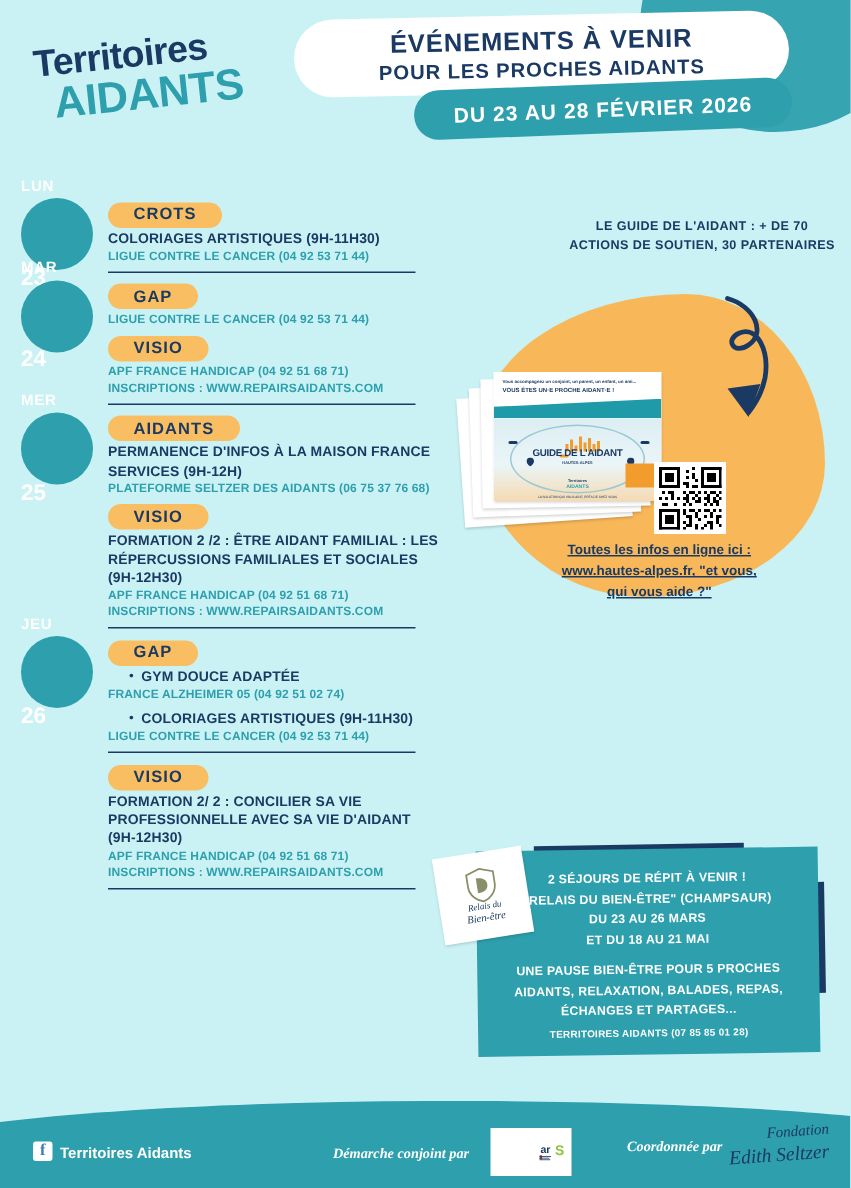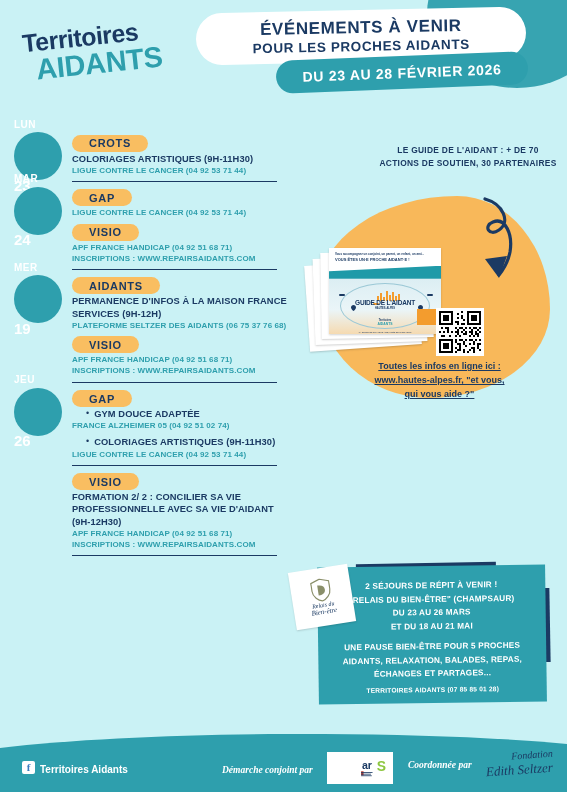--- a/index.html
+++ b/index.html
@@ -181,25 +181,25 @@
   .fb-label{
     position:absolute; left:40px; bottom:17px; font-size:10px;
     font-weight:bold; color:#fff;
   }
   .dem{
     position:absolute; left:222px; bottom:17px; font-size:9.5px;
     font-weight:bold; font-style:italic; color:#fff;
     font-family:"Liberation Serif",serif;
   }
   .ars{
-    position:absolute; left:327px; bottom:8px; width:66px; height:32px;
+    position:absolute; left:327px; bottom:8px; width:54px; height:32px;
     background:#fff; display:flex; align-items:center; justify-content:center;padding-left:30px;
   }
   .coord{
-    position:absolute; left:408px; bottom:22px; font-size:9.5px;
+    position:absolute; left:418px; bottom:22px; font-size:9.5px;
     font-weight:bold; font-style:italic; color:#fff;
     font-family:"Liberation Serif",serif;
   }
   .fond{
     position:absolute; right:14px; bottom:14px; text-align:right;
     color:#1B3A63; font-family:"Liberation Serif",serif; font-style:italic;
   }
   .fond .f1{ font-size:10px; display:block; transform:rotate(-4deg);}
   .fond .f2{ font-size:13px; display:block; transform:rotate(-4deg); margin-top:1px;}
 </style>
@@ -248,28 +248,29 @@
         <div class="blk"><div class="tag">VISIO</div><div>
             <div class="ev-sub">APF FRANCE HANDICAP  (04 92 51 68 71)</div>
             <div class="ev-sub">INSCRIPTIONS : WWW.REPAIRSAIDANTS.COM</div>
           </div></div>
         <hr class="sep">
       </div>
     </div>
     <div class="day-row">
       <div class="circle">
         <span class="dow">MER</span>
-        <span class="num">19</span>
+        <span class="num">25</span>
       </div>
       <div class="day-body">
         <div class="blk"><div class="tag">AIDANTS</div><div>
             <div class="ev-title">PERMANENCE D'INFOS À LA MAISON FRANCE SERVICES (9H-12H)</div>
             <div class="ev-sub">PLATEFORME SELTZER DES AIDANTS (06 75 37 76 68)</div>
           </div></div>
         <div class="blk"><div class="tag">VISIO</div><div>
+            <div class="ev-title">FORMATION 2 /2 : ÊTRE AIDANT FAMILIAL : LES RÉPERCUSSIONS FAMILIALES ET SOCIALES (9H-12H30)</div>
             <div class="ev-sub">APF FRANCE HANDICAP  (04 92 51 68 71)</div>
             <div class="ev-sub">INSCRIPTIONS : WWW.REPAIRSAIDANTS.COM</div>
           </div></div>
         <hr class="sep">
       </div>
     </div>
     <div class="day-row">
       <div class="circle">
         <span class="dow">JEU</span>
         <span class="num">26</span>

